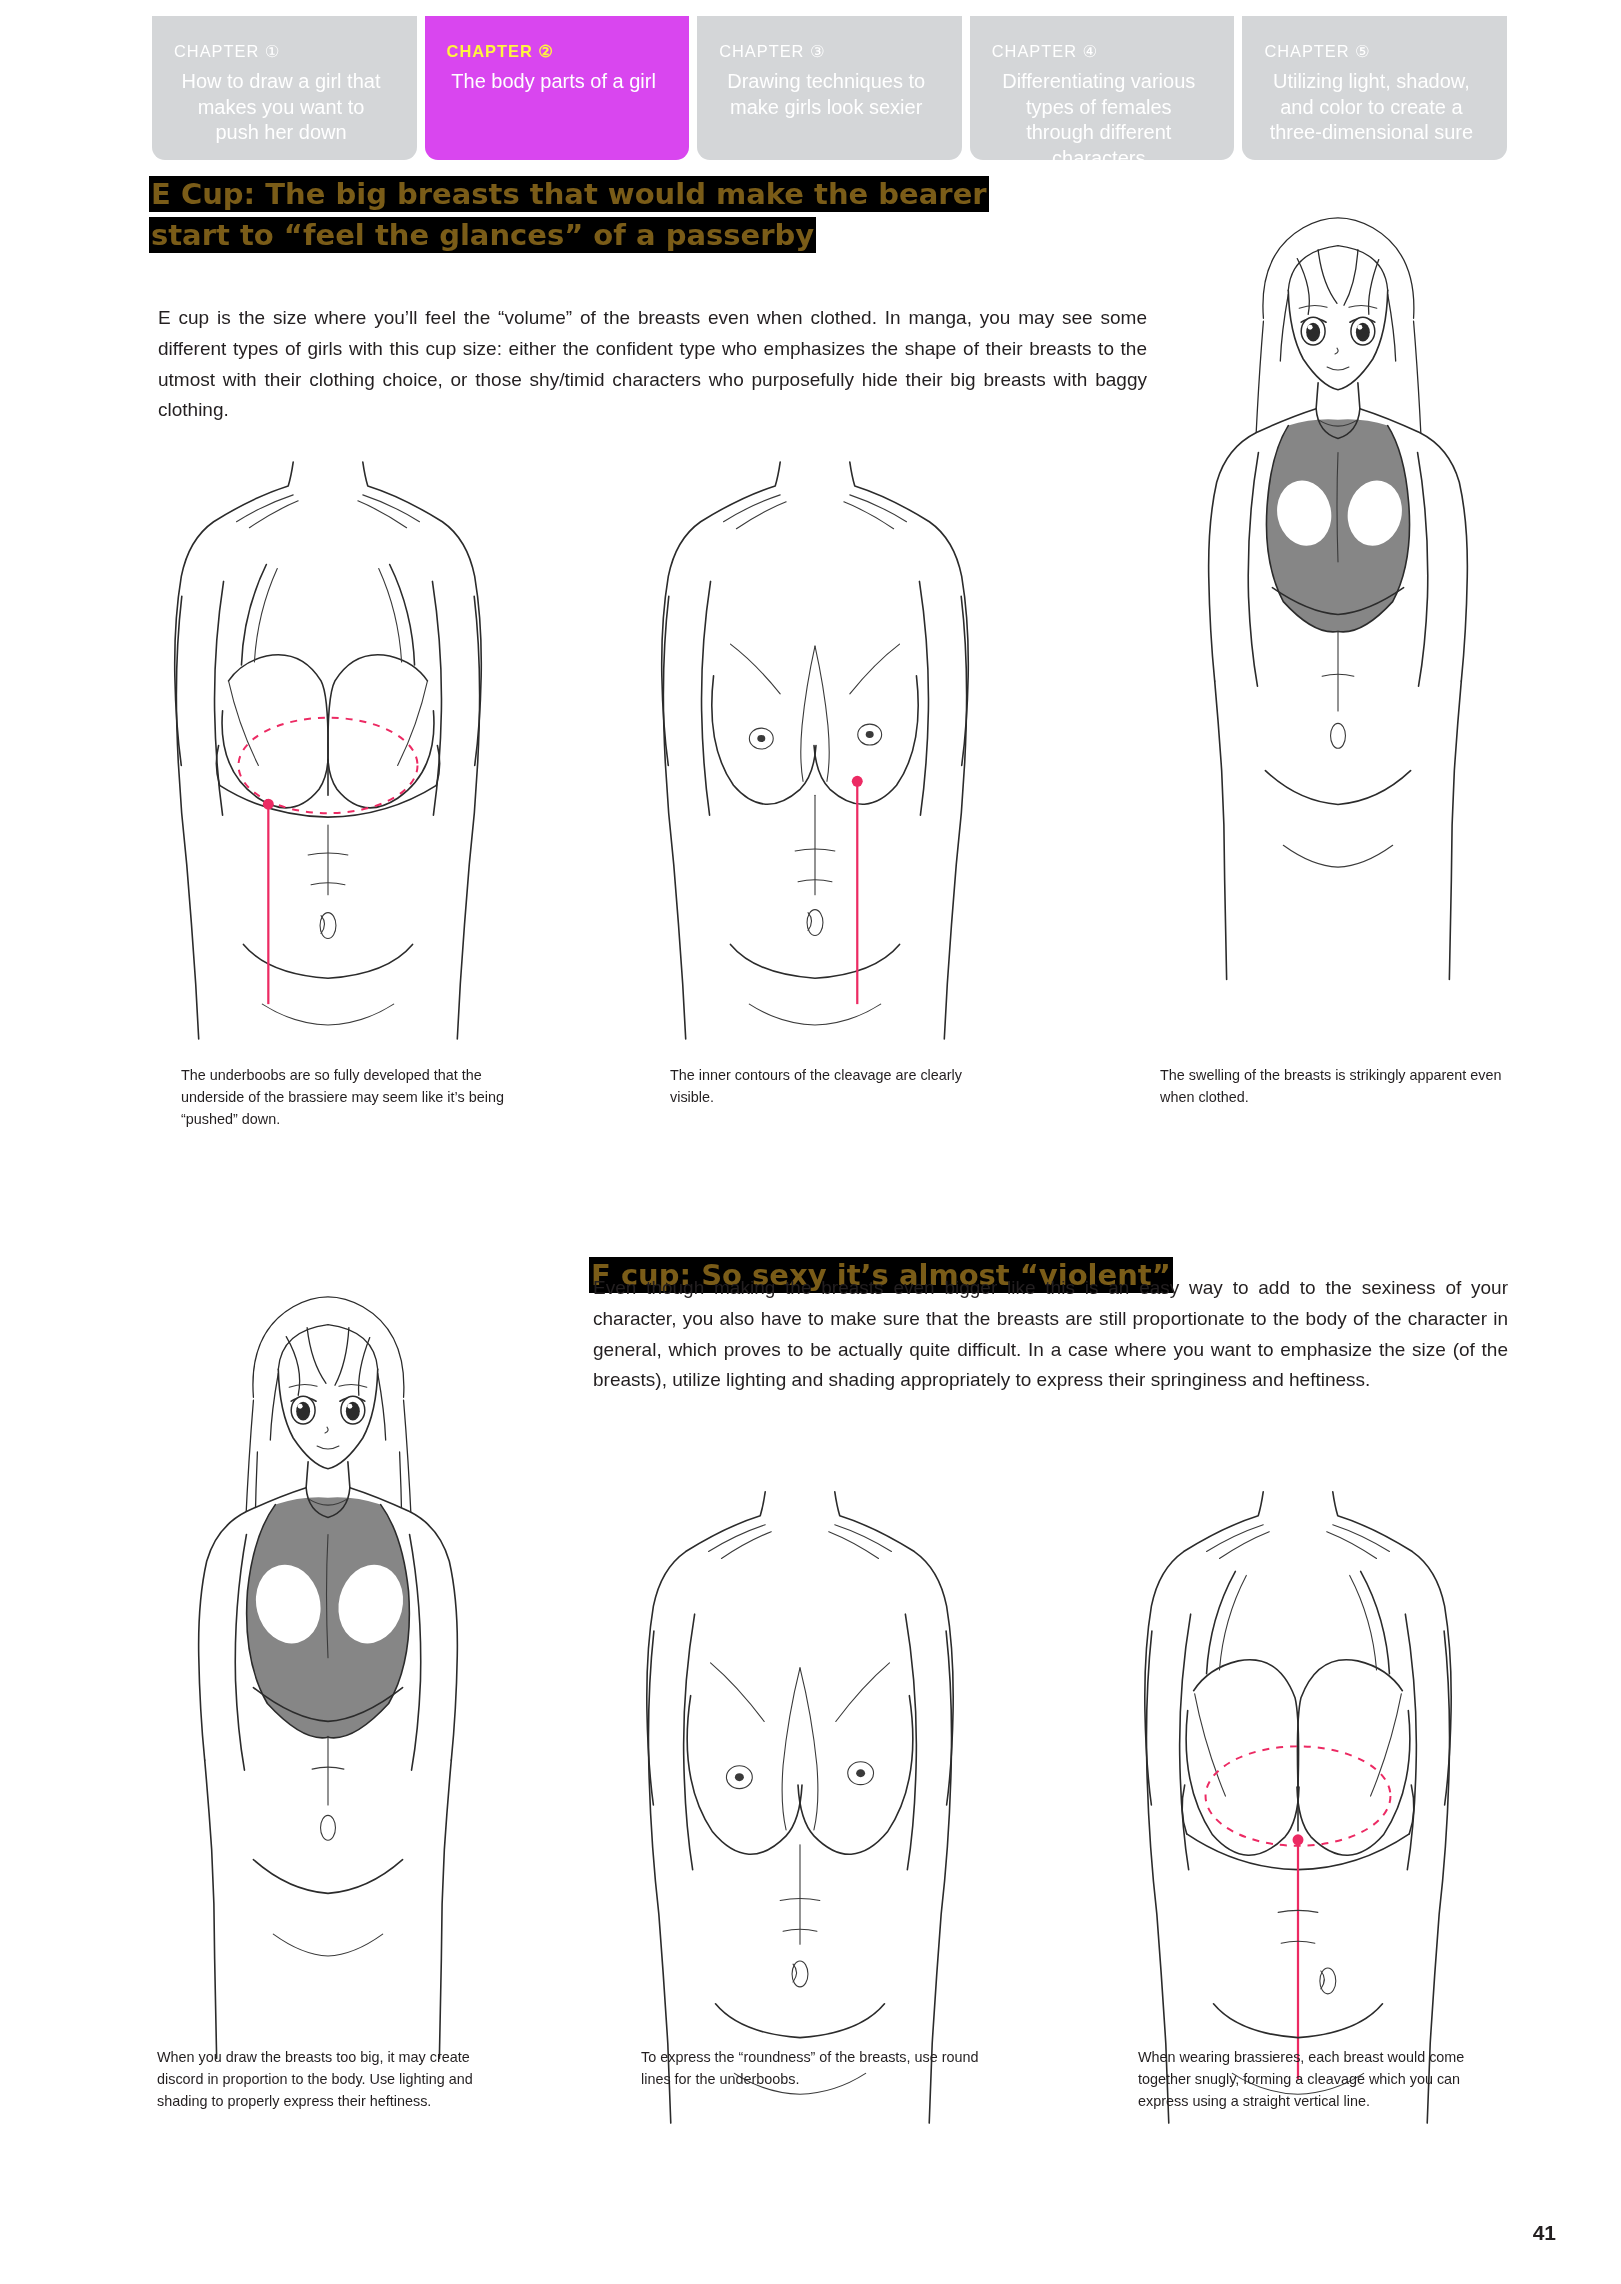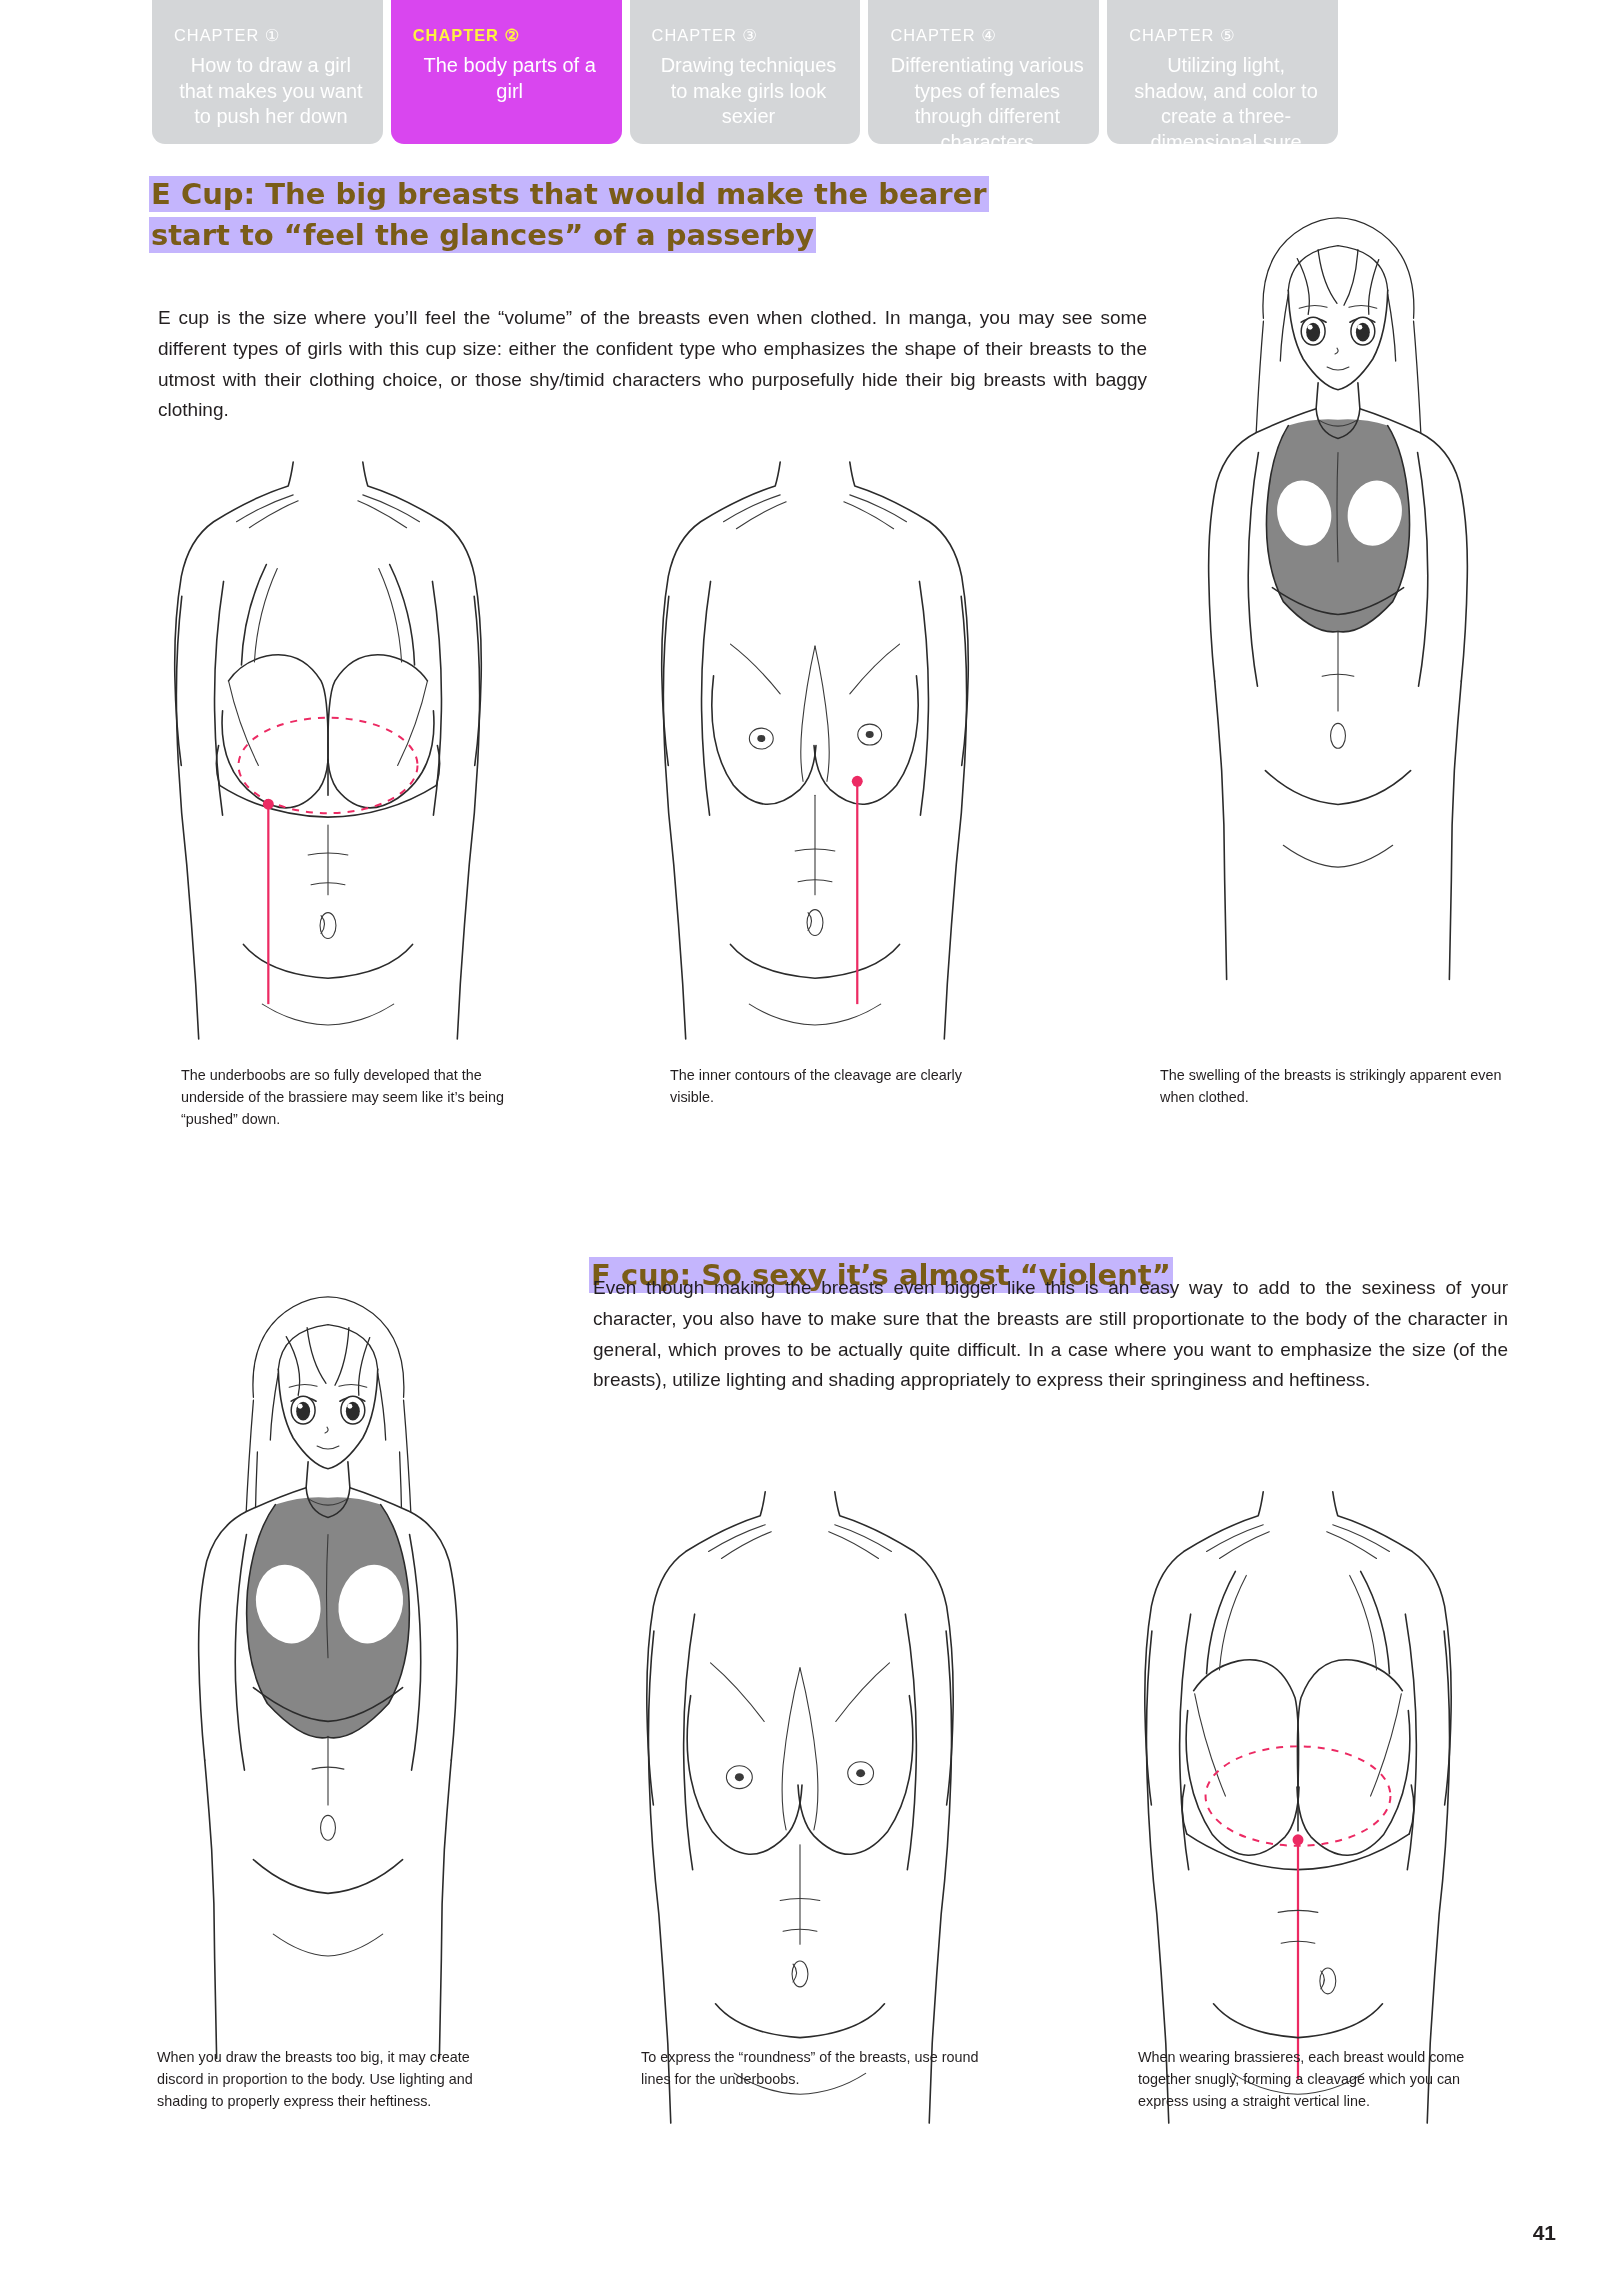--- a/index.html
+++ b/index.html
@@ -12,23 +12,23 @@
     height: 2284px;
     position: relative;
     font-family: "Liberation Sans", sans-serif;
     color: #231f20;
     overflow: hidden;
   }
 
   
   .chapter-bar {
     position: absolute;
-    top: 0;
+    top: 16px;
     left: 152px;
-    width: 1186px;
+    width: 1355px;
     height: 144px;
     display: flex;
     gap: 8px;
   }
   .chapter-tab {
     flex: 1 1 0;
     background: #d4d6d8;
     color: #ffffff;
     border-bottom-left-radius: 13px;
     border-bottom-right-radius: 13px;
@@ -59,21 +59,21 @@
   
   .heading {
     position: absolute;
     font-family: "DejaVu Sans", sans-serif;
     font-weight: bold;
     color: #7a5c18;
     font-size: 29px;
     line-height: 1.42;
   }
   .heading .hl {
-    background: #c4b5fd;
+    background: #000000;
     padding: 1px 2px;
     box-decoration-break: clone;
     -webkit-box-decoration-break: clone;
   }
 
   .body-text {
     position: absolute;
     font-size: 19px;
     line-height: 1.62;
     color: #231f20;

